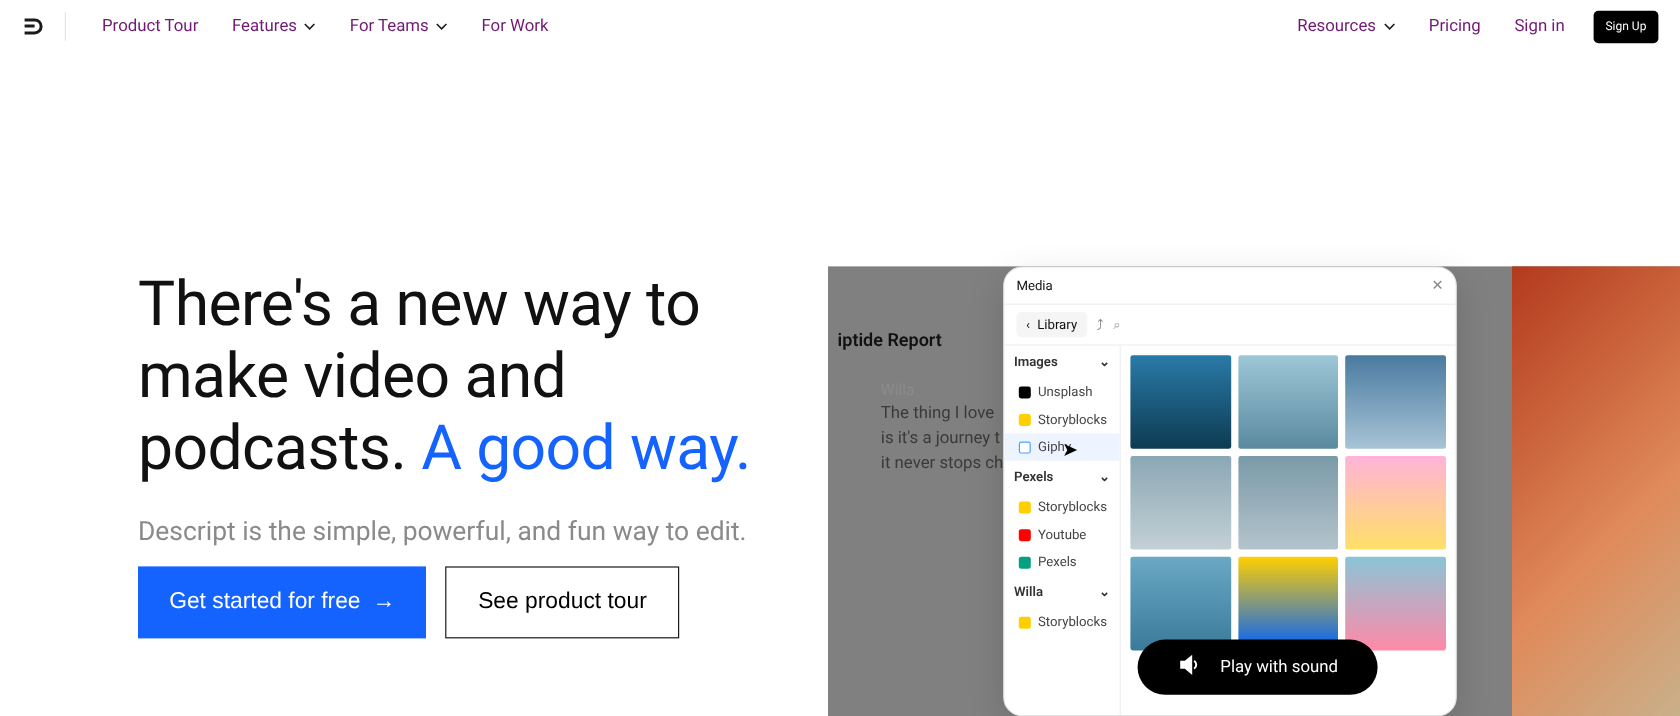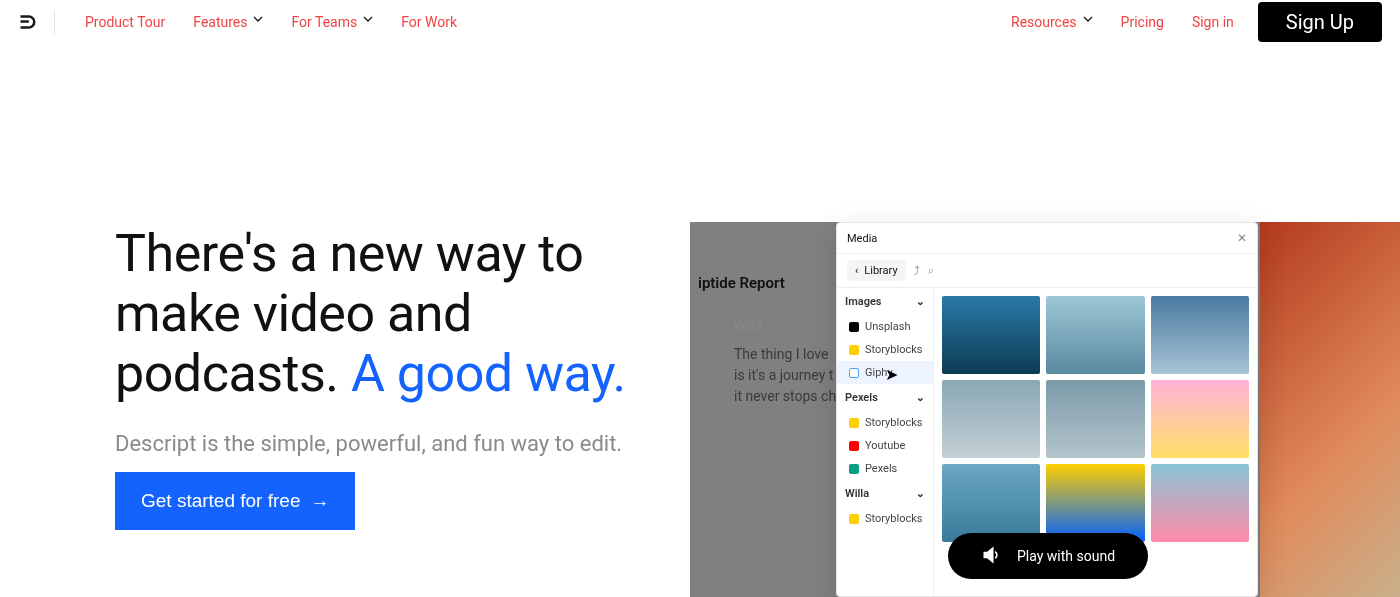--- a/index.html
+++ b/index.html
@@ -3,44 +3,44 @@
 <meta charset="utf-8">
 <style>
   * { margin: 0; padding: 0; box-sizing: border-box; }
   body { font-family: -apple-system, BlinkMacSystemFont, "Segoe UI", Roboto, Helvetica, Arial, sans-serif; color: #111; background: #fff; width: 1400px; height: 597px; overflow: hidden; }
 
   
   .nav { display: flex; align-items: center; height: 44px; padding: 0 18px; }
   .nav-left { display: flex; align-items: center; gap: 0; }
   .logo { width: 20px; height: 20px; display: flex; align-items: center; justify-content: center; color: #1a1a1a; }
   .vdiv { width: 1px; height: 24px; background: #e5e5e5; margin: 0 16px; }
-  .nav-item { display: flex; align-items: flex-start; gap: 6px; font-size: 14px; color: #ef4444; padding: 0 14px; cursor: pointer; }
+  .nav-item { display: flex; align-items: center; gap: 6px; font-size: 14px; color: #701a75; padding: 0 14px; cursor: pointer; }
   .chev { width: 10px; height: 10px; display: inline-flex; align-items: center; justify-content: center; }
   .nav-right { margin-left: auto; display: flex; align-items: center; gap: 0; }
-  .signup { background: #000; color: #fff; padding: 8px 28px; border-radius: 4px; font-size: 20px; cursor: pointer; margin-left: 10px; }
+  .signup { background: #000; color: #fff; padding: 8px 10px; border-radius: 4px; font-size: 10px; cursor: pointer; margin-left: 10px; }
 
   
   .hero { display: flex; align-items: flex-start; padding-top: 180px; }
   .hero-left { padding-left: 115px; width: 640px; }
   .headline { font-size: 52px; line-height: 1.15; font-weight: 400; letter-spacing: -0.5px; }
   .headline .accent { color: #1463ff; }
   .sub { margin-top: 28px; font-size: 22px; color: #8a8a8a; }
   .btns { margin-top: 16px; display: flex; gap: 16px; }
   .btn-primary { background: #1463ff; color: #fff; padding: 18px 26px; border: none; font-size: 19px; display: flex; align-items: center; gap: 10px; cursor: pointer; }
   .btn-secondary { background: #fff; border: 1px solid #1a1a1a; padding: 18px 26px; font-size: 19px; cursor: pointer; }
 
   
   .preview { position: absolute; right: 0; top: 222px; width: 710px; height: 375px; }
   .bgstrip { position: absolute; left: 0; right: 0; top: 0; bottom: 0; background: #808080; }
   .reptitle { position: absolute; left: 8px; top: 52px; font-size: 15px; font-weight: 600; color: #111; }
   .willa { position: absolute; left: 44px; top: 96px; font-size: 13px; color: #8a8a8a; }
-  .quote { position: absolute; left: 44px; top: 122px; font-size: 14px; color: #3a3a3a; line-height: 1.5; width: 130px; overflow: hidden; white-space: nowrap; }
+  .quote { position: absolute; left: 44px; top: 112px; font-size: 14px; color: #3a3a3a; line-height: 1.5; width: 130px; overflow: hidden; white-space: nowrap; }
   .quote div { overflow: hidden; text-overflow: clip; }
 
-  .panel { position: absolute; left: 146px; top: 0; width: 422px; height: 100%; background: #fff; border: 1px solid #e5e5e5; border-radius: 4px; box-shadow: 0 10px 30px rgba(0,0,0,.15); display: flex; flex-direction: column; font-size: 11px; }
+  .panel { position: absolute; left: 146px; top: 0; width: 378px; height: 100%; background: #fff; border: 1px solid #e5e5e5; border-radius: 16px; box-shadow: 0 10px 30px rgba(0,0,0,.15); display: flex; flex-direction: column; font-size: 11px; }
   .panel-head { display: flex; align-items: center; justify-content: space-between; padding: 8px 10px; border-bottom: 1px solid #eee; }
   .panel-head .close { color: #888; cursor: pointer; font-size: 12px; }
   .panel-row2 { display: flex; align-items: center; padding: 6px 10px; border-bottom: 1px solid #eee; gap: 8px; }
   .libchip { display: flex; align-items: center; gap: 6px; background: #f5f5f5; border-radius: 4px; padding: 4px 8px; }
   .upicon { color: #888; font-size: 12px; }
   .searchwrap { flex: 1; display: flex; align-items: center; gap: 6px; color: #999; }
   .searchwrap input { border: none; outline: none; width: 100%; font-size: 11px; color: #333; }
 
   .panel-body { display: flex; flex: 1; overflow: hidden; }
   .sidebar { width: 97px; border-right: 1px solid #eee; display: flex; flex-direction: column; }
@@ -120,20 +120,23 @@
   <div class="hero-left">
     <h1 class="headline">
       <span>There's a new way to make video and podcasts. </span><span class="accent">A good way.</span>
     </h1>
     <p class="sub">Descript is the simple, powerful, and fun way to edit.</p>
     <div class="btns">
       <button class="btn-primary">
         <span>Get started for free</span>
         <span>→</span>
       </button>
+      <button class="btn-secondary">
+        <span>See product tour</span>
+      </button>
     </div>
   </div>
 </div>
 
 <div class="preview">
   <div class="bgstrip"></div>
   <div class="edge"></div>
 
   <div class="reptitle">iptide Report</div>
   <div class="willa">Willa</div>

